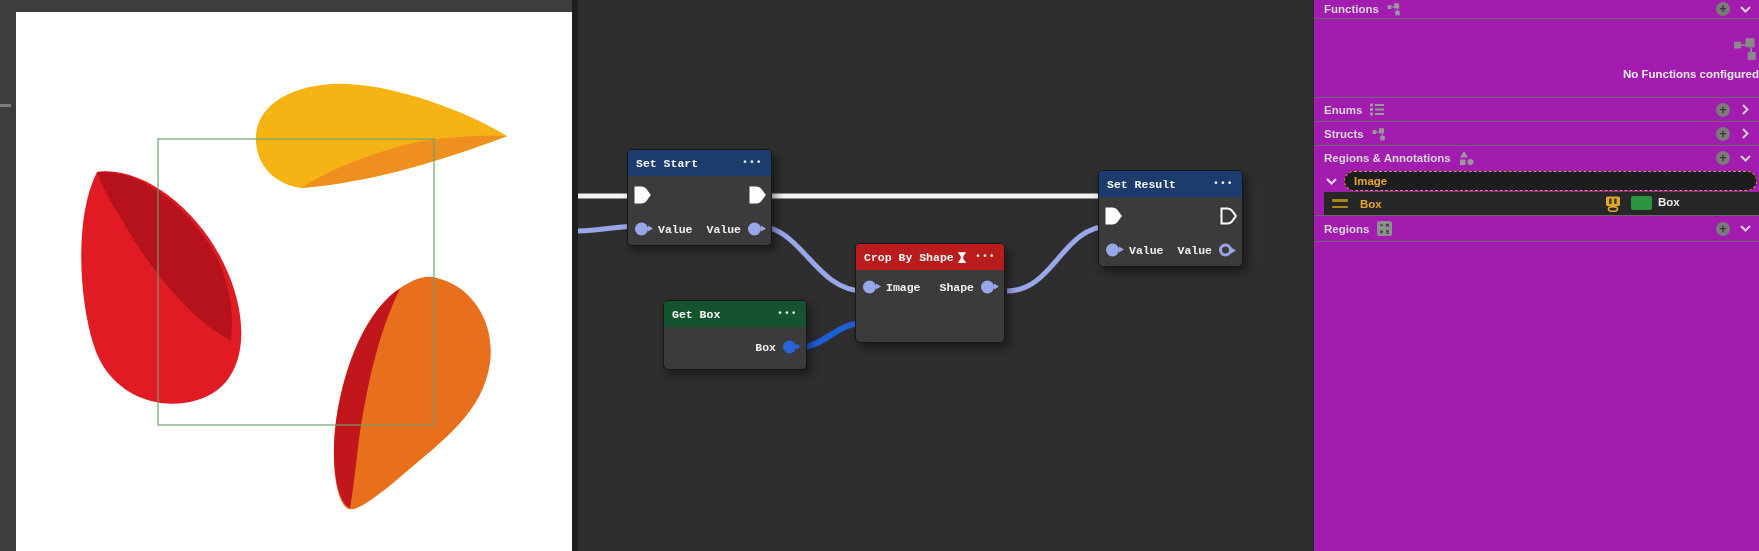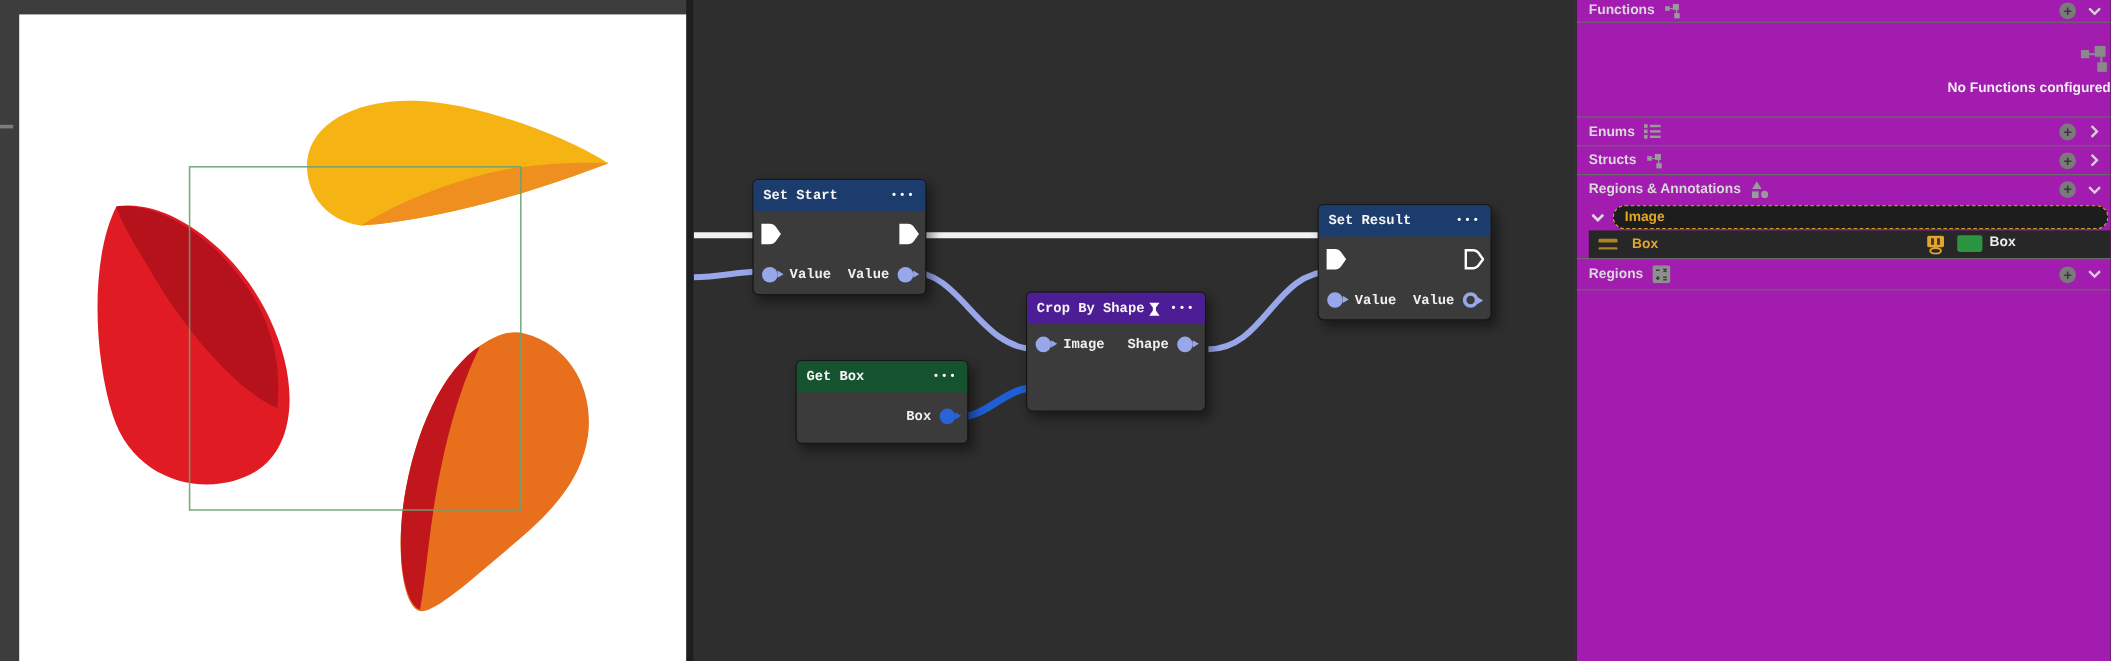--- a/index.html
+++ b/index.html
@@ -148,21 +148,21 @@
       </div>
       <div class="row row-vals">
         <span class="pin-data pc-peri at-left"></span>
         <span class="lbl-in">Value</span>
         <span class="lbl-out">Value</span>
         <span class="pin-data pc-peri at-right hollow"></span>
       </div>
     </div>
 
     <div class="node" id="node-crop">
-      <div class="node-header" style="background: #4c1d95;">
+      <div class="node-header" style="background: #b91c1c;">
         <span>Crop By Shape</span>
         <span class="hdr-right">
           <svg width="12" height="13" viewBox="0 0 14 14">
             <path d="M2 1h10l-3.5 4.6v2.8L12 13.5H2l3.5-5.1V5.6z" fill="#ffffff"></path>
             </svg>
           <span class="menu-dots">•••</span>
         </span>
       </div>
       <div class="row">
         <span class="pin-data pc-peri at-left"></span>

